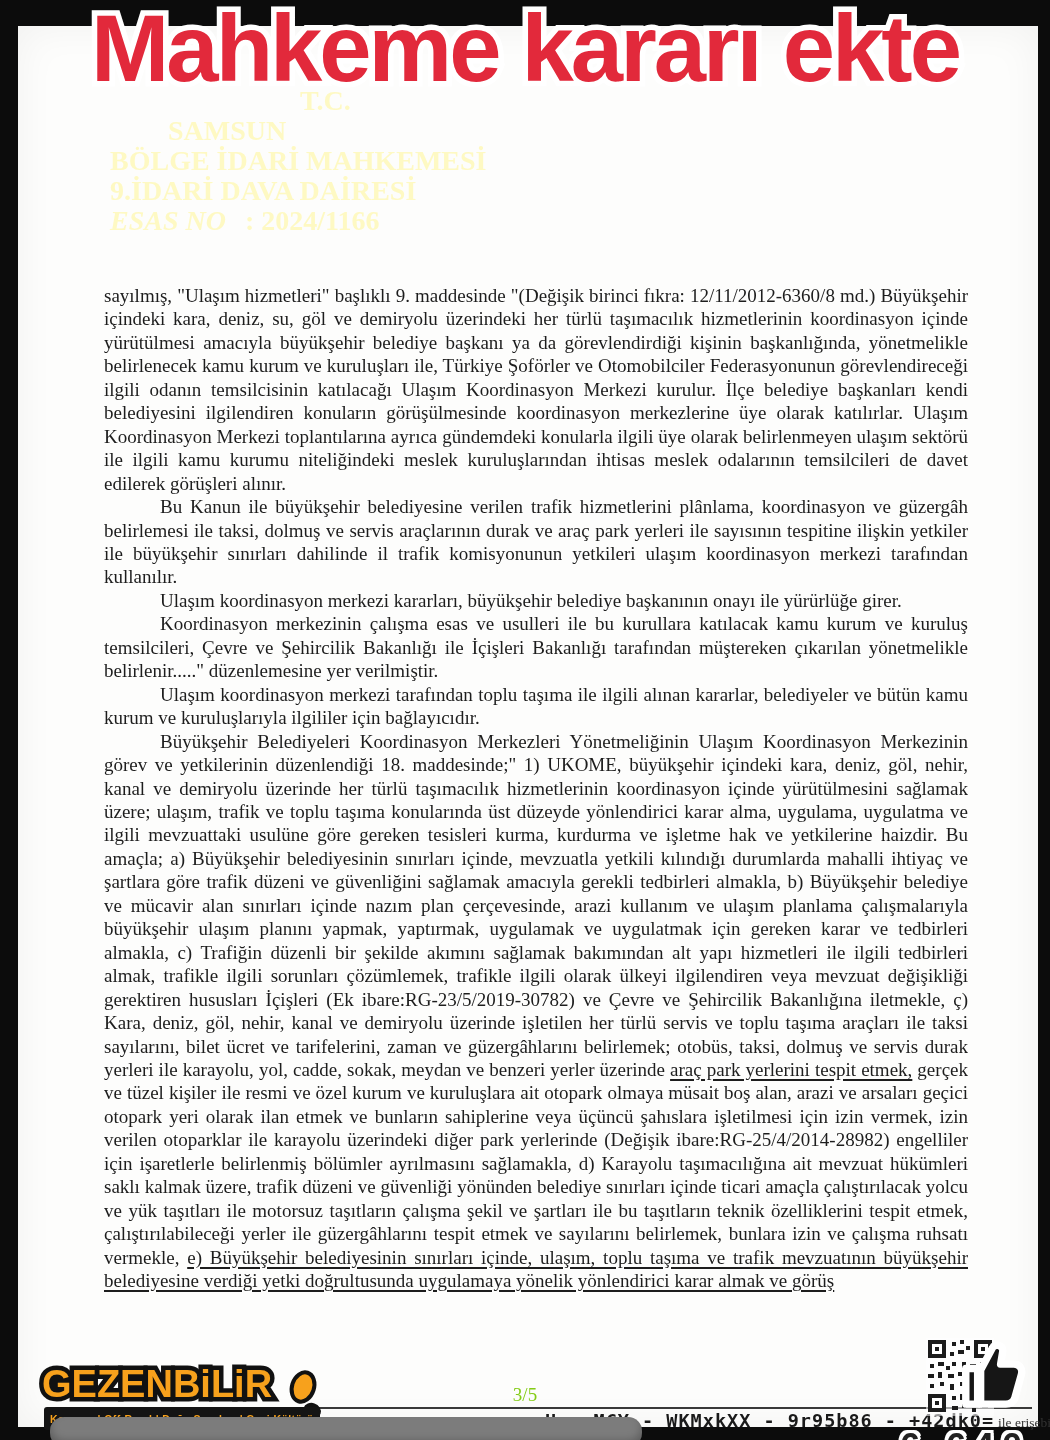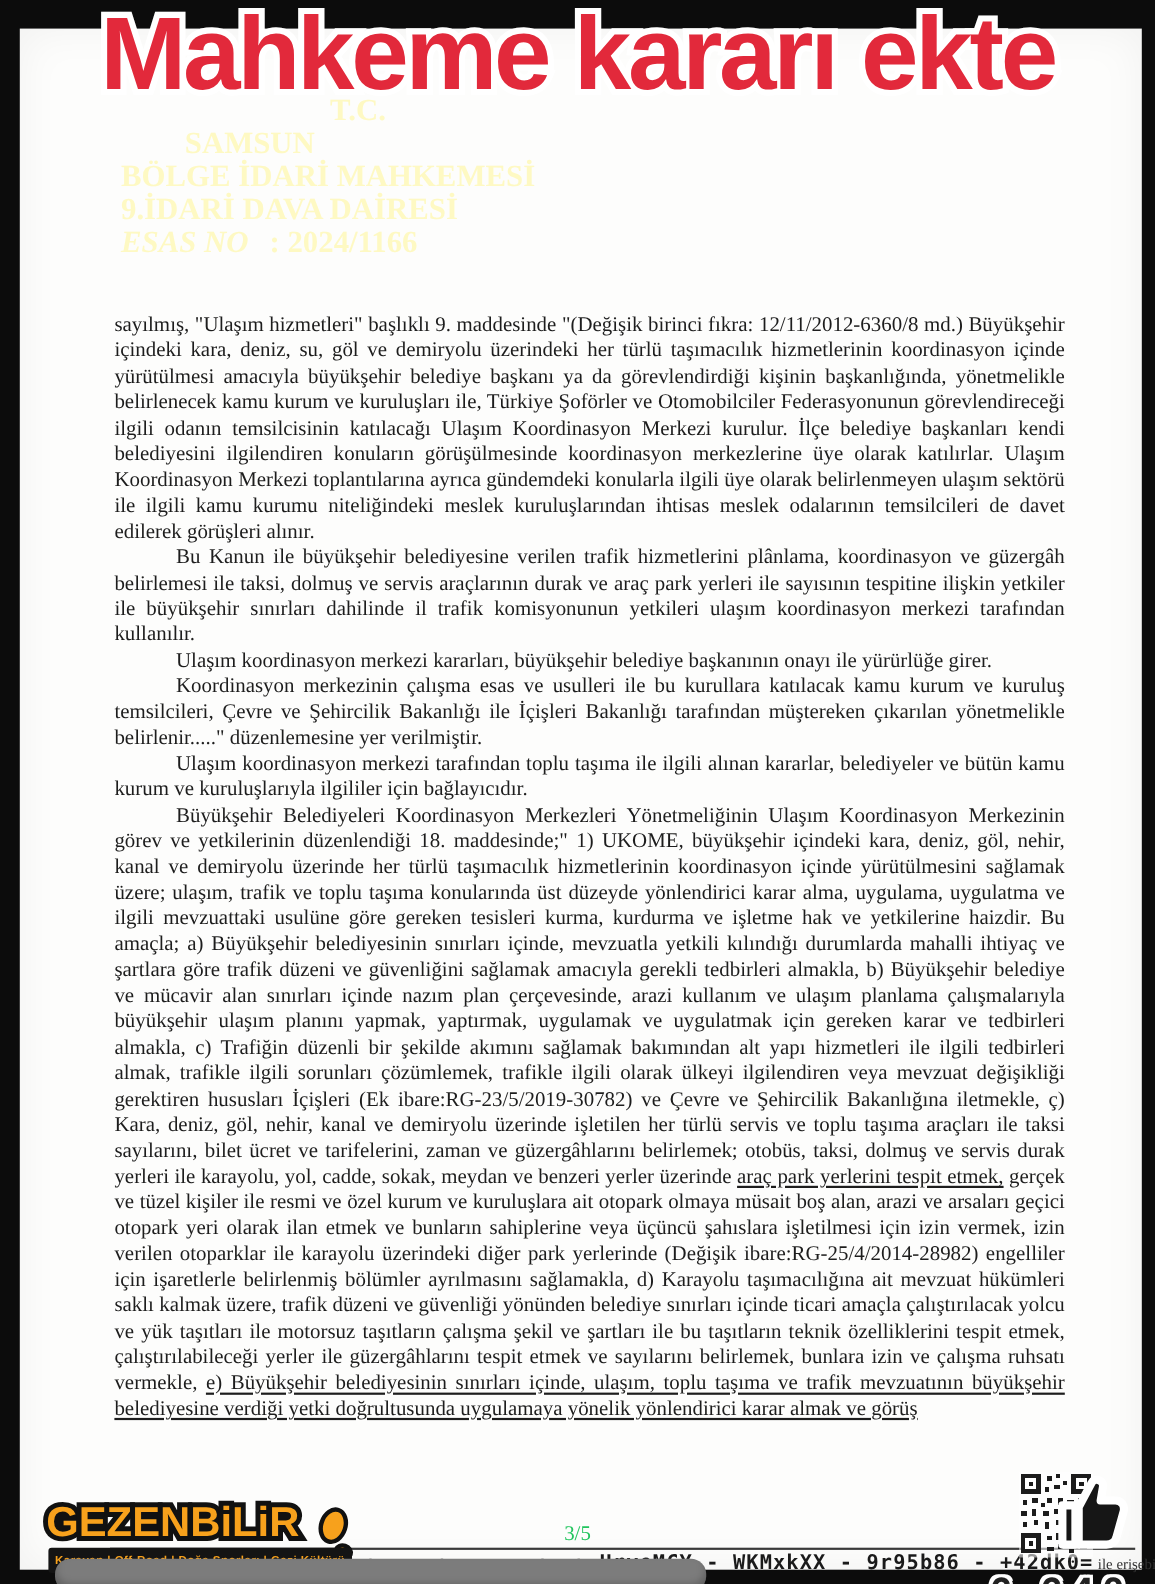--- a/index.html
+++ b/index.html
@@ -42,21 +42,21 @@
     position:absolute;left:104px;top:284px;width:864px;
     font-size:19px;line-height:23.45px;color:#1d1d1d;
     text-align:justify;
   }
   .doc-body p{ margin:0;text-indent:56px; }
   .doc-body p.no-indent{ text-indent:0; }
   .doc-body .u{ text-decoration:underline;text-decoration-thickness:1.6px;text-underline-offset:3px; }
   
   .page-number{
     position:absolute;left:0;top:1384px;width:1050px;text-align:center;
-    font-size:19px;color:#22c55e;z-index:5;
+    font-size:19px;color:#84cc16;z-index:5;
   }
   .footer-rule{
     position:absolute;left:100px;top:1407px;width:932px;height:0;
     border-top:2.5px solid #3a3a3a;z-index:5;
   }
   .footer-line{
     position:absolute;left:104px;top:1410px;width:940px;height:22px;
     white-space:nowrap;color:#333;z-index:5;
   }
   .footer-line .pre,.footer-line .suf{ font-size:13.5px; }

